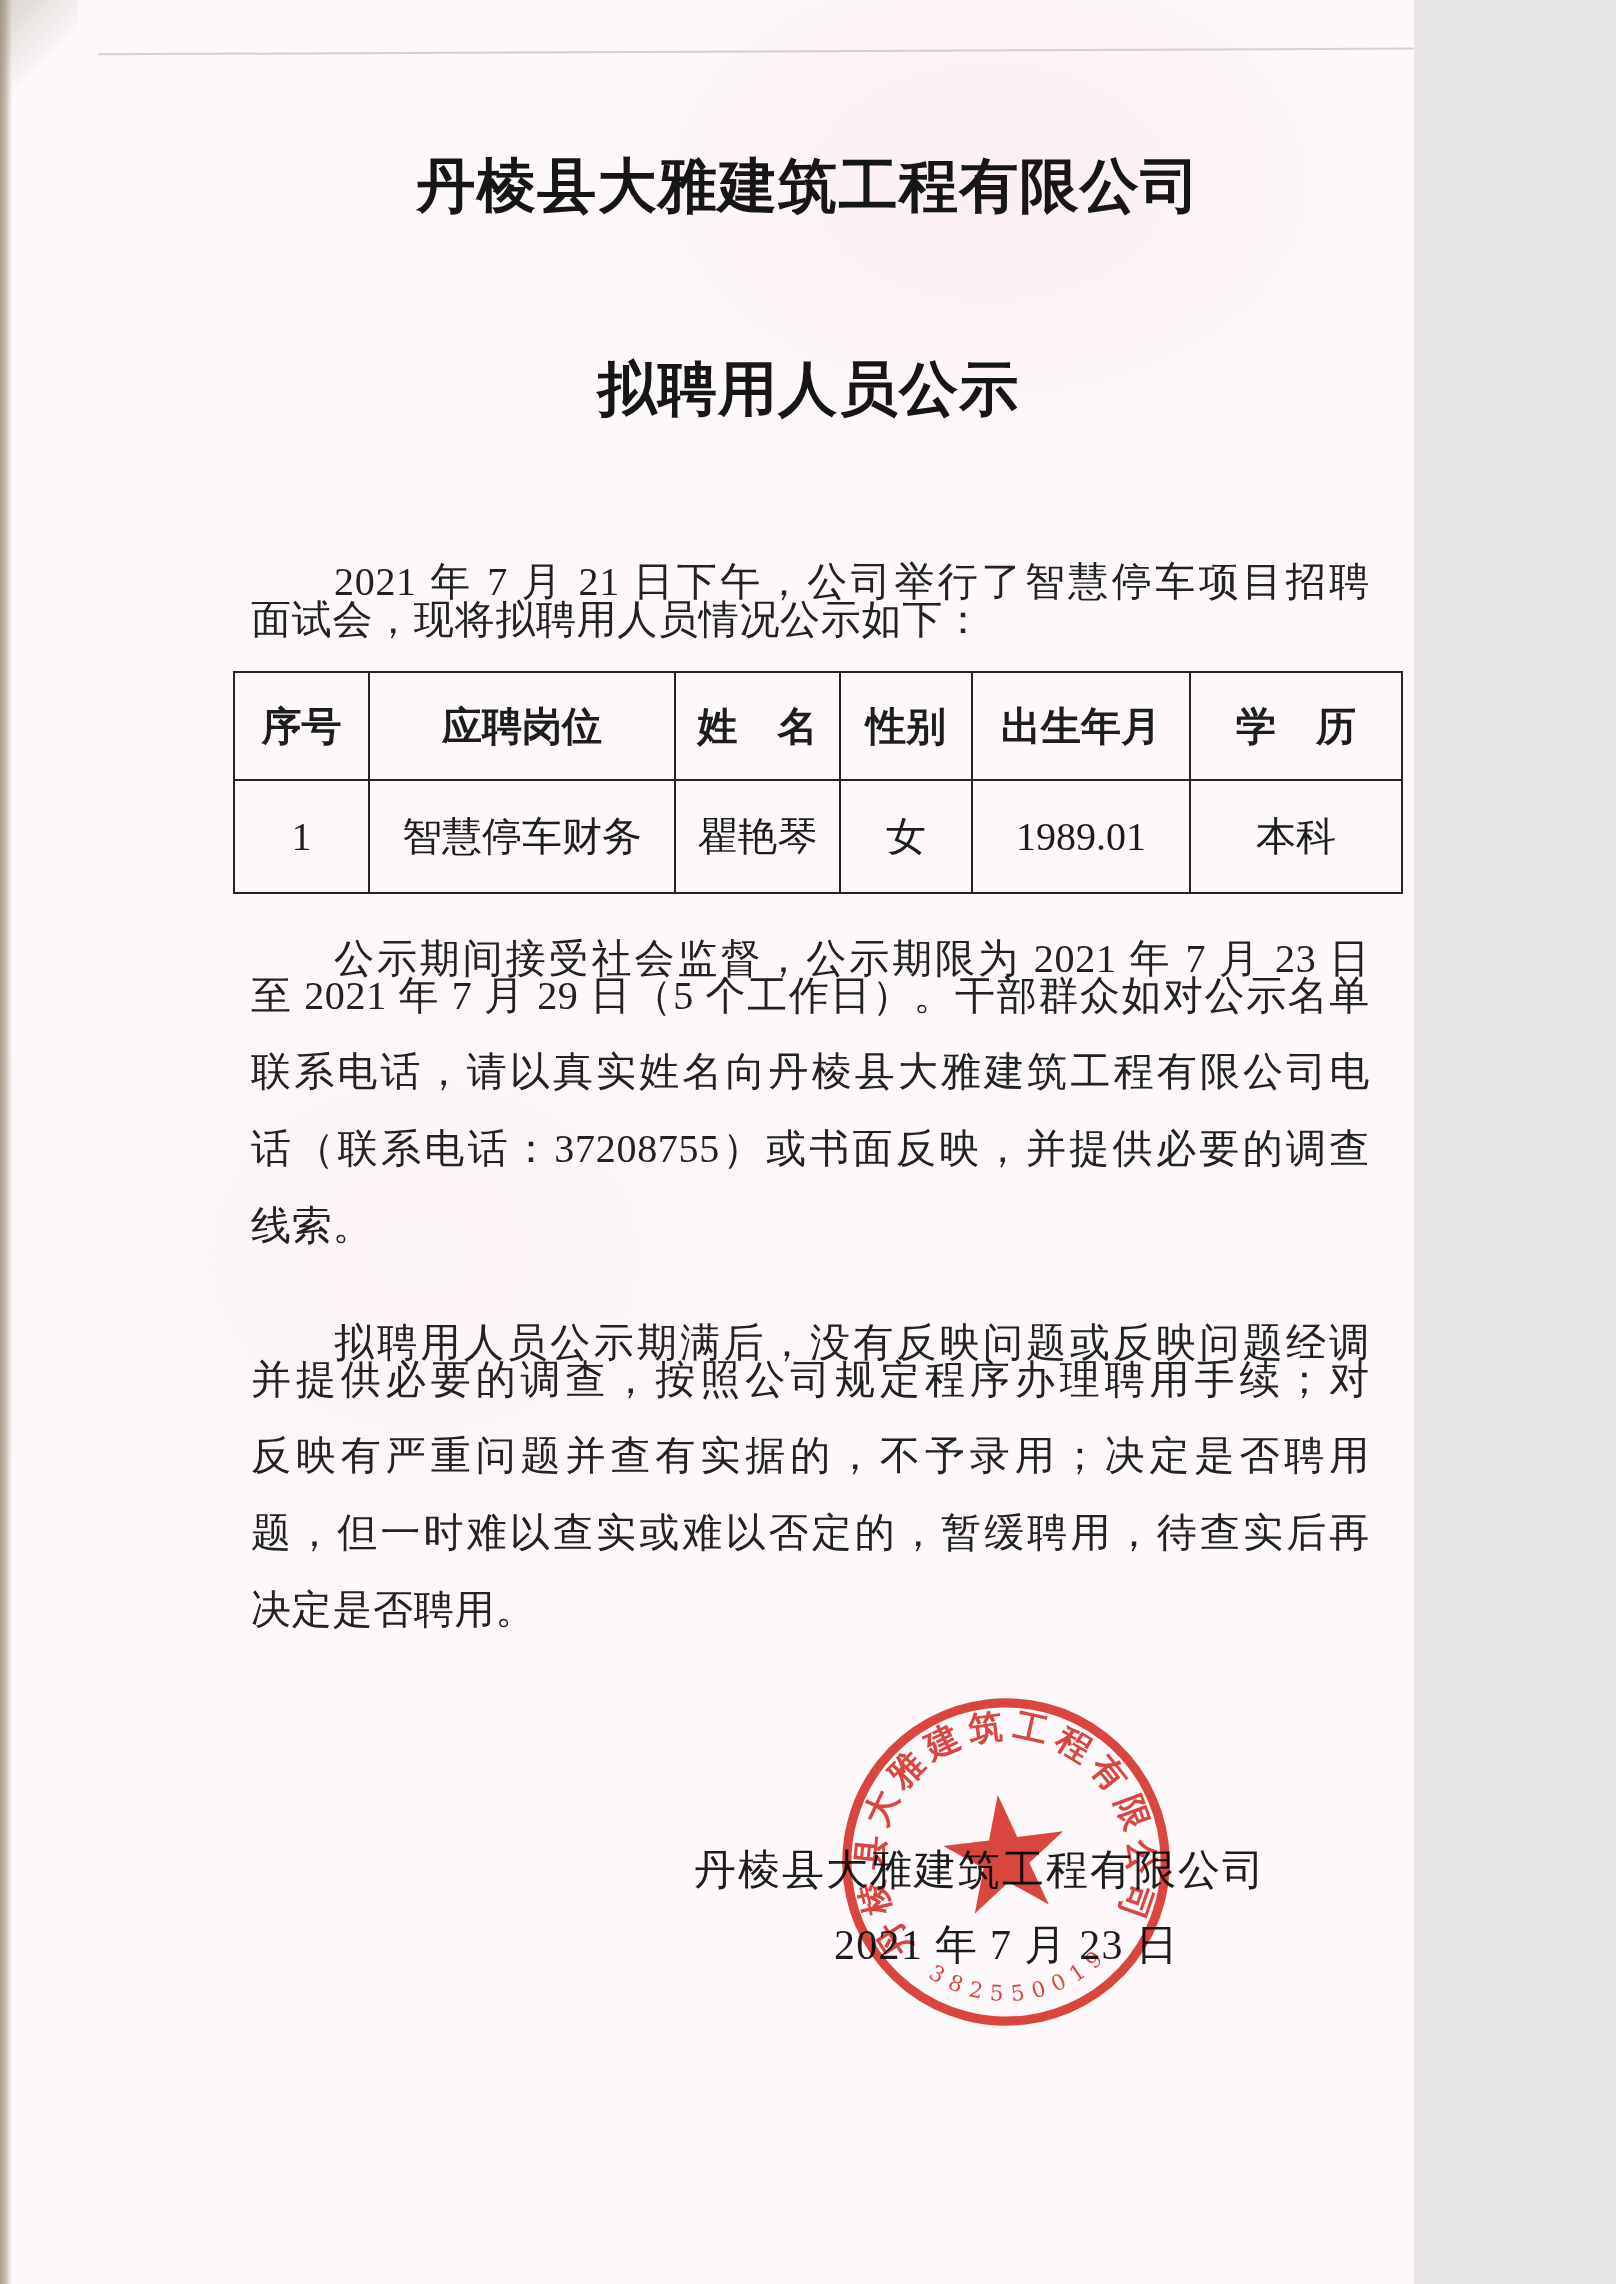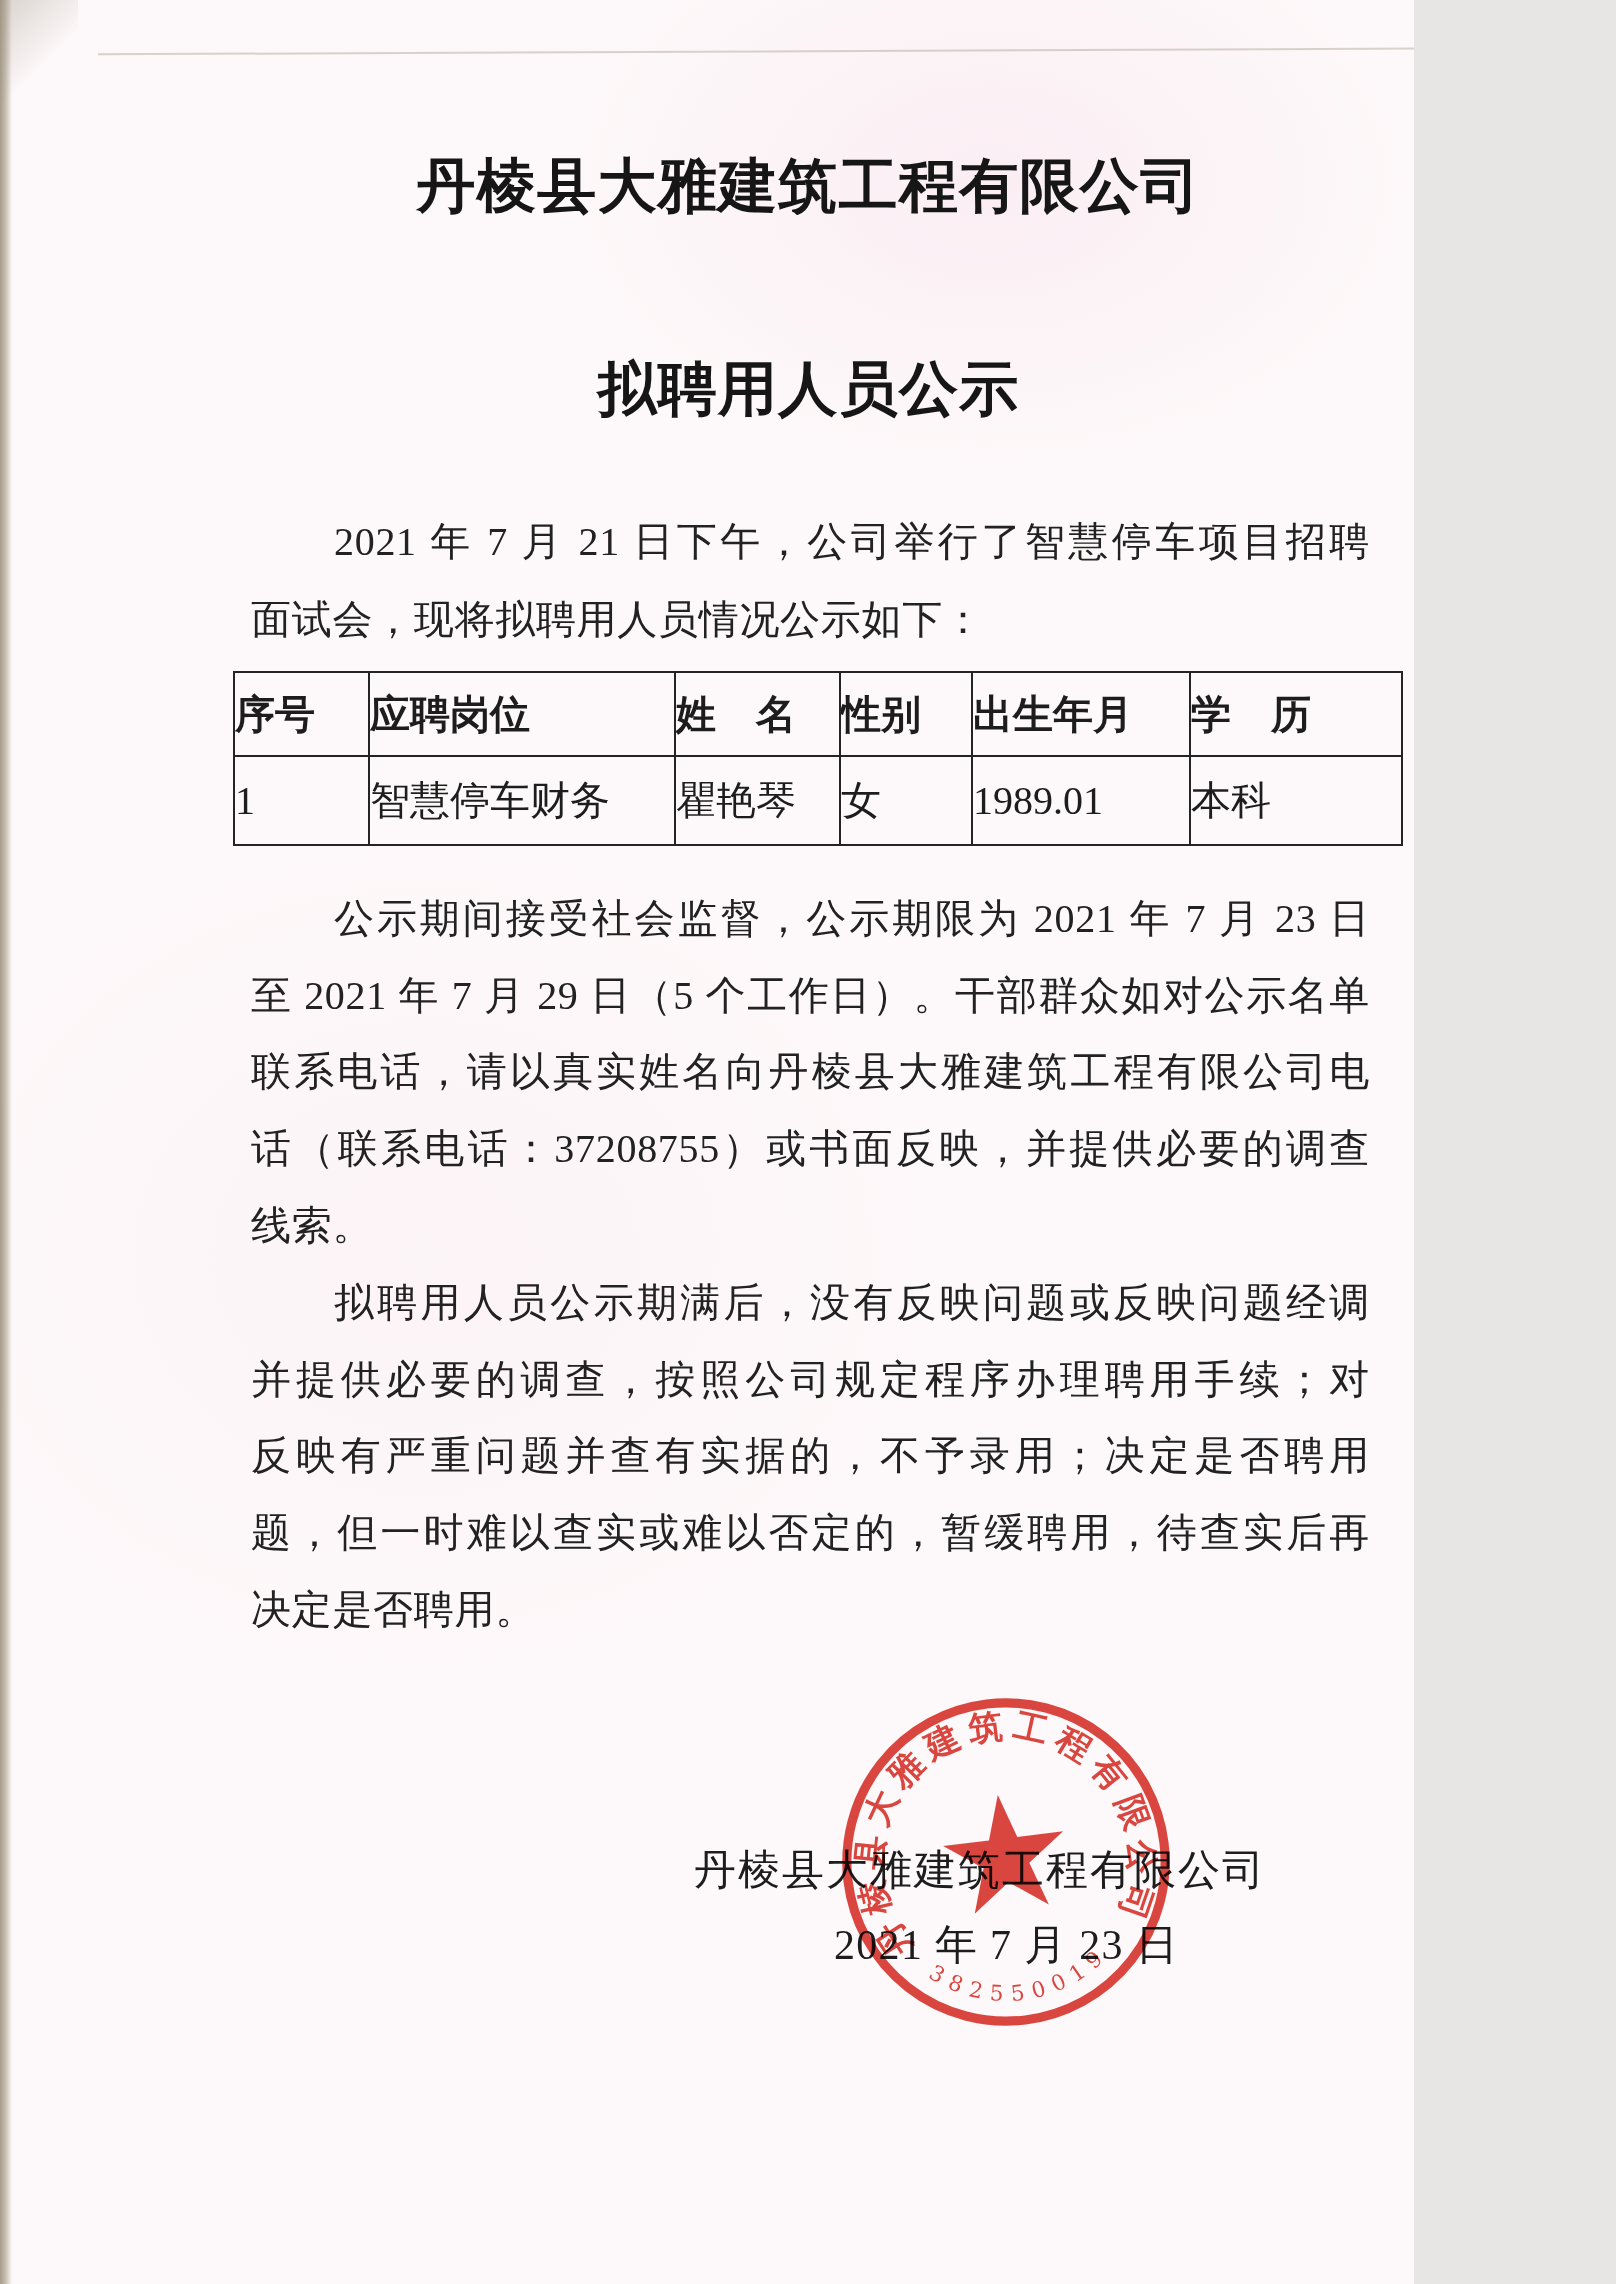--- a/index.html
+++ b/index.html
@@ -36,31 +36,31 @@
     text-align:center;letter-spacing:1.3px;white-space:nowrap;
     color:#161616;
   }
   .body-line{
     position:absolute;left:251px;width:1119px;
     font-size:40px;line-height:46px;letter-spacing:0.7px;
     word-break:keep-all;white-space:nowrap;
     color:#222;
   }
   .just{white-space:normal;text-align:justify;text-align-last:justify;}
-  .indent{padding-left:83px;box-sizing:border-box;}
+  .indent{padding-left:83px;box-sizing:border-box;margin-top:40px;}
 
   .table-wrap{position:absolute;left:233px;top:671px;}
   table.roster{
     border-collapse:collapse;table-layout:fixed;width:1169px;
     font-size:40px;color:#1d1d1d;
   }
   table.roster td{
     border:2.6px solid #242424;
-    text-align:left;vertical-align:middle;
-    padding:0;overflow:hidden;white-space:nowrap;
+    text-align:center;vertical-align:middle;
+    padding:12px;overflow:hidden;white-space:nowrap;
   }
   tr.hdr td{height:82px;font-weight:600;}
   tr.dat td{height:87px;}
 
   .signature{
     position:absolute;left:694px;top:1842px;
     font-size:42px;letter-spacing:2px;white-space:nowrap;color:#1d1d1d;
   }
   .sig-date{
     position:absolute;left:834px;top:1917px;

